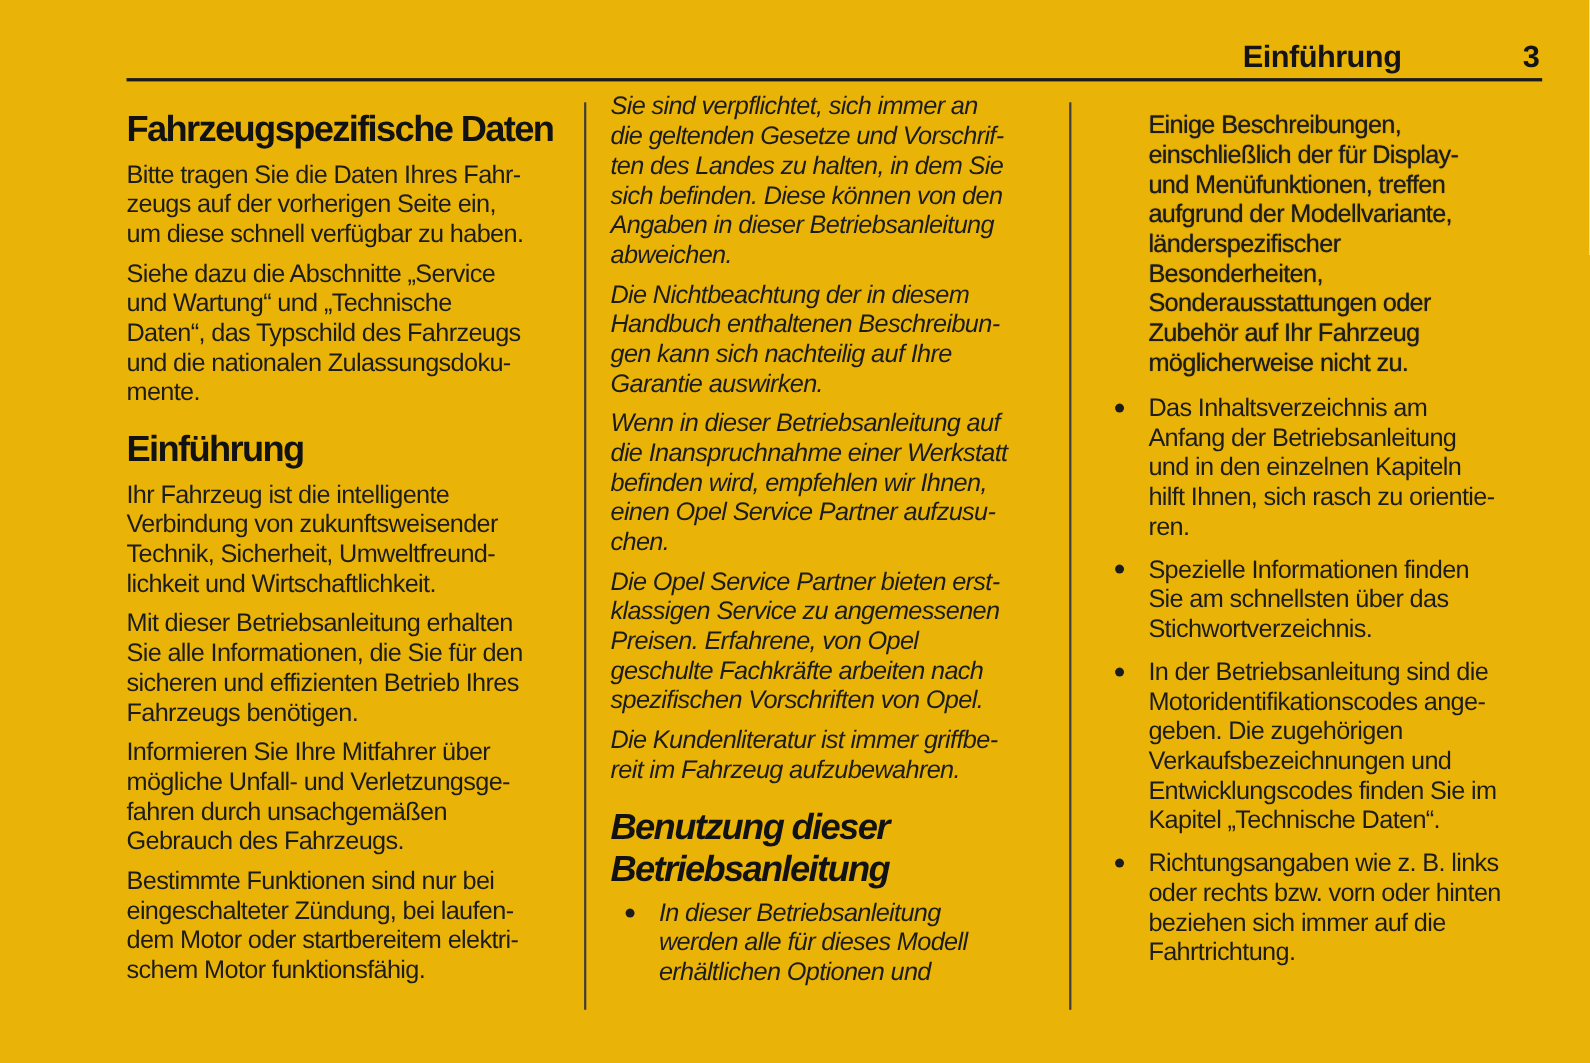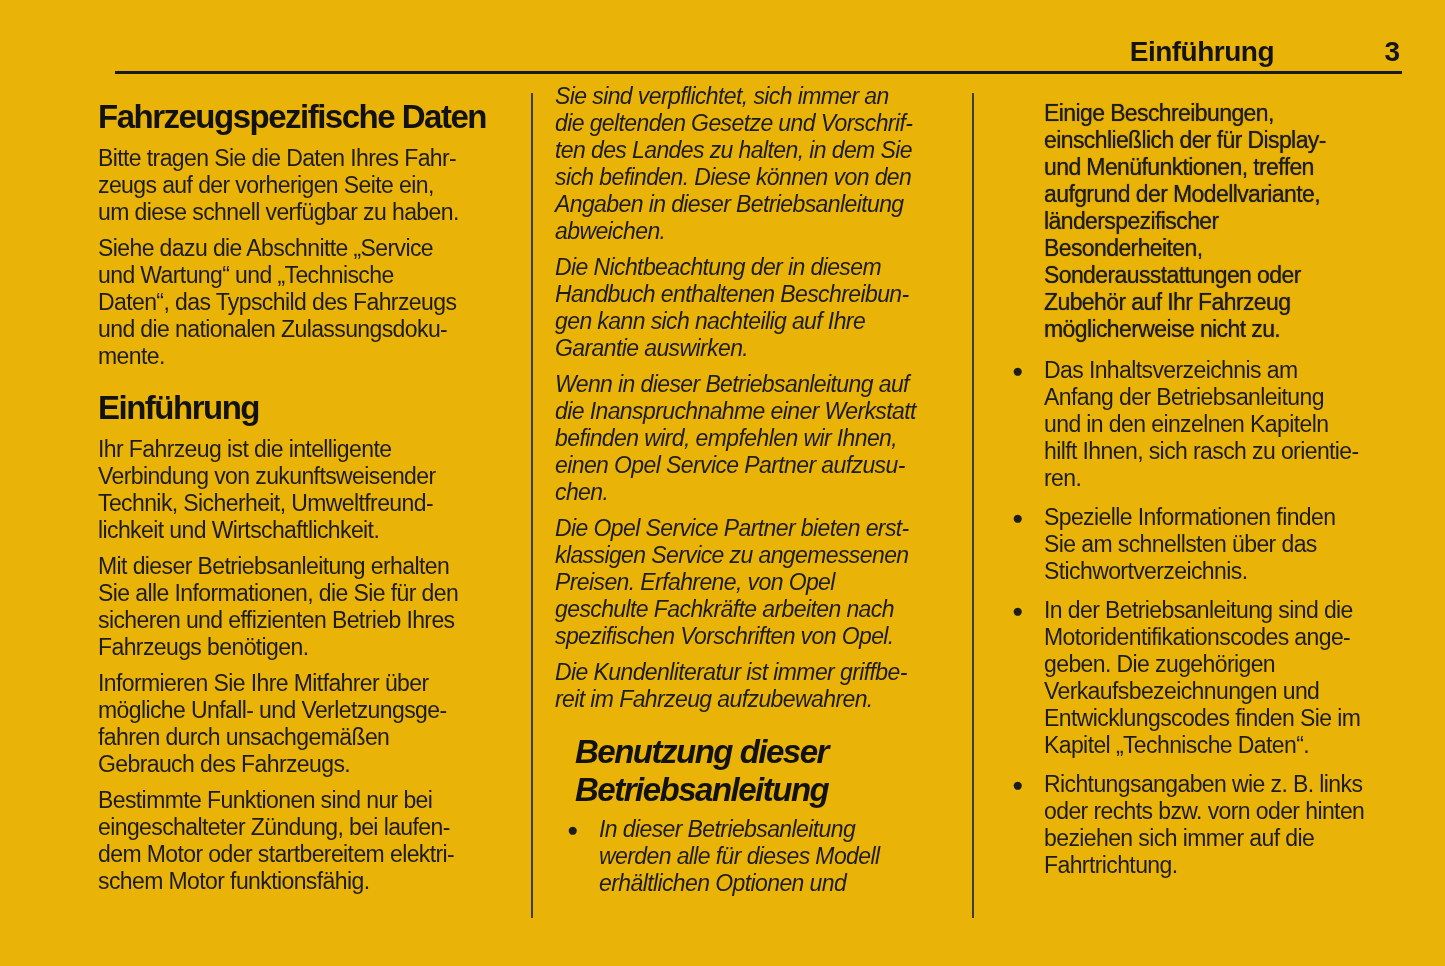--- a/index.html
+++ b/index.html
@@ -27,31 +27,31 @@
   .header-rule{
     position:absolute;top:71px;left:115px;width:1287px;height:2.5px;
     background:#1b1b1b;
   }
   
   .vdivider{position:absolute;top:93px;height:825px;width:2px;background:#3d3d3d;}
   .vdivider.first{left:531px;}
   .vdivider.second{left:972px;}
   
   .col{position:absolute;font-size:23px;line-height:27px;letter-spacing:-0.6px;}
-  .col1{left:98px;top:97px;width:402px;}
+  .col1{left:115px;top:97px;width:402px;}
   .col2{left:555px;top:83px;width:402px;font-style:italic;}
   .col3{left:1000px;top:100px;width:412px;}
   .para{margin:0 0 9px 0;white-space:pre-line;}
   .heading{
     font-size:33px;line-height:38px;font-weight:bold;letter-spacing:-1.5px;
     color:#121212;margin:0 0 8px 0;white-space:pre-line;
   }
   .heading.level1-first{line-height:40px;}
   .heading.mid{margin-top:18px;line-height:40px;}
-  .heading.usage{margin-top:20px;margin-bottom:7px;margin-left:20px;}
+  .heading.usage{margin-top:20px;margin-bottom:7px;}
   
   .bullet{display:flex;margin:0 0 12px 0;}
   .bullet-marker{
     flex:0 0 44px;box-sizing:border-box;padding-left:12px;
     font-size:19px;line-height:27px;letter-spacing:0;
   }
   .bullet-text{flex:1;white-space:pre-line;}
   .cont-block{padding-left:44px;margin:0 0 14px 0;}
   .cont-line{white-space:pre-line;}
   .emph{

